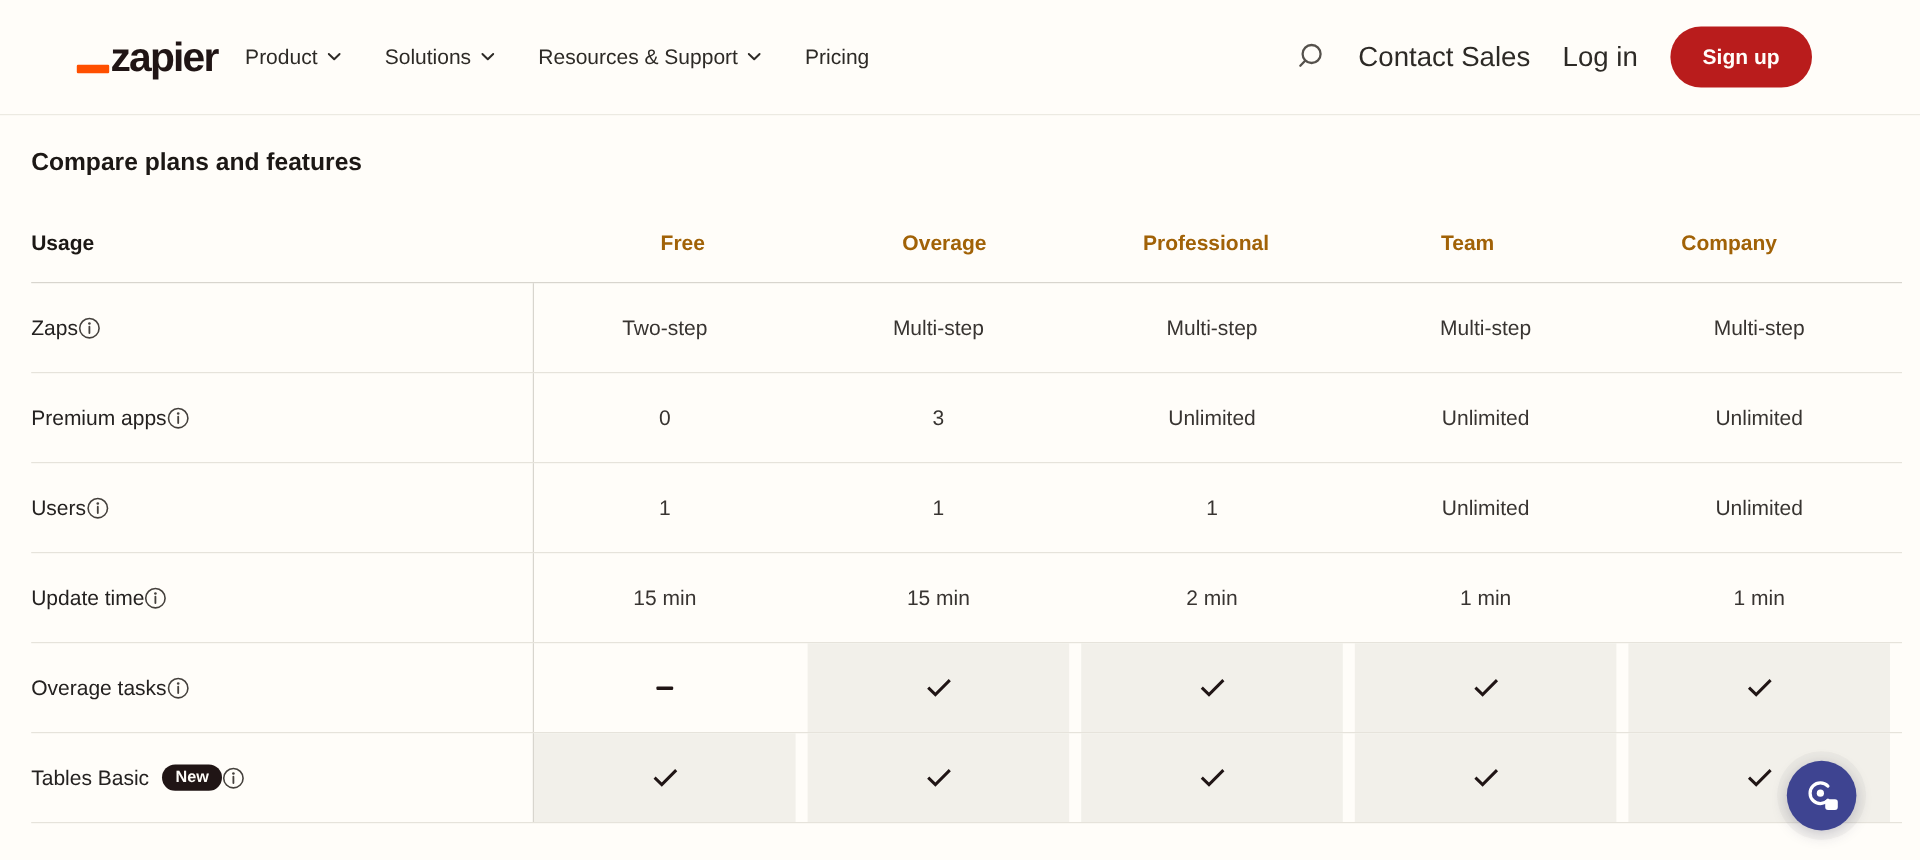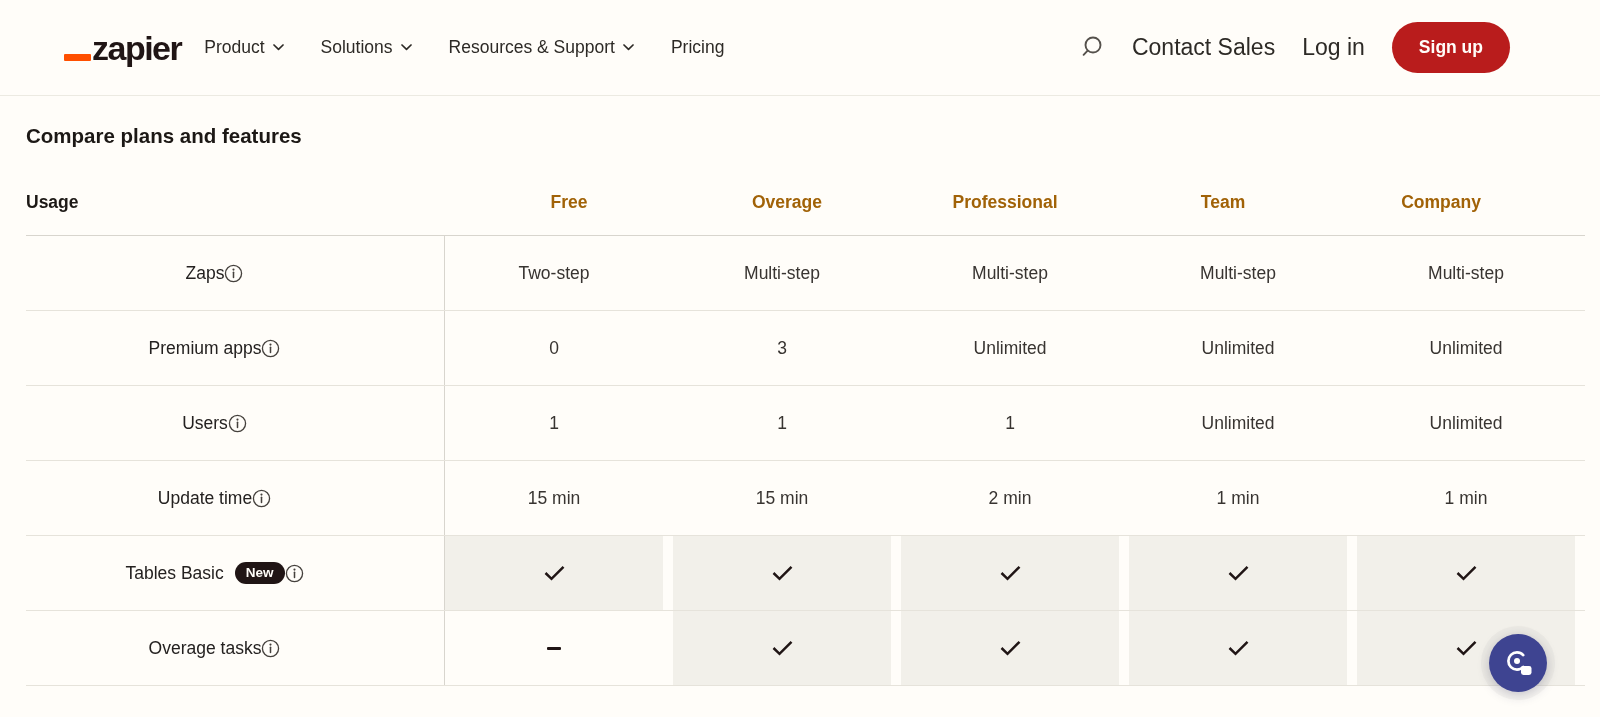--- a/index.html
+++ b/index.html
@@ -53,21 +53,21 @@
   .thead { display:flex; align-items:center; height:66px; border-bottom:1px solid #d8d5ce; }
   .usage-cell { width:434px; font-size:17.5px; font-weight:700; color:#1c1815; }
   .plan-col-header {
     width:218px; text-align:center; font-size:17.5px; font-weight:700; color:#a16207;
   }
   .head-filler { width:35px; }
 
   .trow { display:flex; align-items:stretch; height:75px; border-bottom:1px solid #e6e3db; }
   .label-cell {
     width:434px; border-right:1px solid #d8d5ce;
-    display:flex; align-items:center; justify-content:center;
+    display:flex; align-items:center; justify-content:flex-start;
     padding-right:41px;
   }
   .label-left { display:flex; align-items:center; }
   .row-label { font-size:17.5px; font-weight:500; color:#242120; }
   .new-badge {
     background:#201515; color:#fffdf9;
     font-size:13.5px; font-weight:700;
     padding:4px 11px 5px; border-radius:13px; margin-left:11px; line-height:1;
   }
   .info-btn { display:flex; align-items:center; cursor:pointer; background:none; border:none; padding:0; }
@@ -237,77 +237,77 @@
             <div class="value-cell">2 min</div>
             <div class="value-cell">1 min</div>
             <div class="value-cell">1 min</div>
             <div class="row-filler"></div>
           </div>
   </div>
 
   <div class="trow">
     <div class="label-cell">
       <span class="label-left">
+        <span class="row-label">Overage tasks</span>
+      </span>
+      <button class="info-btn">
+        <svg width="19" height="19" viewBox="0 0 20 20">
+          <circle cx="10" cy="10" r="8.5" fill="none" stroke="#45413d" stroke-width="1.4"></circle>
+          <circle cx="10" cy="5.9" r="1.15" fill="#45413d"></circle>
+          <line x1="10" y1="8.7" x2="10" y2="14.2" stroke="#45413d" stroke-width="1.6" stroke-linecap="round"></line>
+        </svg>
+      </button>
+    </div>
+    <div class="value-area">
+            <div class="value-cell">
+              <span class="dash-glyph"></span>
+            </div>
+            <div class="value-cell shaded">
+              <svg width="21" height="16" viewBox="0 0 21 16">
+                <polyline points="1.5,8 7.5,13.8 19.5,1.8" fill="none" stroke="#201515" stroke-width="2.5"></polyline>
+              </svg>
+            </div>
+            <div class="value-cell shaded">
+              <svg width="21" height="16" viewBox="0 0 21 16">
+                <polyline points="1.5,8 7.5,13.8 19.5,1.8" fill="none" stroke="#201515" stroke-width="2.5"></polyline>
+              </svg>
+            </div>
+            <div class="value-cell shaded">
+              <svg width="21" height="16" viewBox="0 0 21 16">
+                <polyline points="1.5,8 7.5,13.8 19.5,1.8" fill="none" stroke="#201515" stroke-width="2.5"></polyline>
+              </svg>
+            </div>
+            <div class="value-cell shaded">
+              <svg width="21" height="16" viewBox="0 0 21 16">
+                <polyline points="1.5,8 7.5,13.8 19.5,1.8" fill="none" stroke="#201515" stroke-width="2.5"></polyline>
+              </svg>
+            </div>
+            <div class="row-filler shaded"></div>
+          </div>
+  </div>
+
+  <div class="trow">
+    <div class="label-cell">
+      <span class="label-left">
         <span class="row-label">Tables Basic</span>
       <span class="new-badge">New</span>
             </span>
       <button class="info-btn">
         <svg width="19" height="19" viewBox="0 0 20 20">
           <circle cx="10" cy="10" r="8.5" fill="none" stroke="#45413d" stroke-width="1.4"></circle>
           <circle cx="10" cy="5.9" r="1.15" fill="#45413d"></circle>
           <line x1="10" y1="8.7" x2="10" y2="14.2" stroke="#45413d" stroke-width="1.6" stroke-linecap="round"></line>
         </svg>
       </button>
     </div>
     <div class="value-area">
             <div class="value-cell shaded">
               <svg width="21" height="16" viewBox="0 0 21 16">
                 <polyline points="1.5,8 7.5,13.8 19.5,1.8" fill="none" stroke="#201515" stroke-width="2.5"></polyline>
               </svg>
-            </div>
-            <div class="value-cell shaded">
-              <svg width="21" height="16" viewBox="0 0 21 16">
-                <polyline points="1.5,8 7.5,13.8 19.5,1.8" fill="none" stroke="#201515" stroke-width="2.5"></polyline>
-              </svg>
-            </div>
-            <div class="value-cell shaded">
-              <svg width="21" height="16" viewBox="0 0 21 16">
-                <polyline points="1.5,8 7.5,13.8 19.5,1.8" fill="none" stroke="#201515" stroke-width="2.5"></polyline>
-              </svg>
-            </div>
-            <div class="value-cell shaded">
-              <svg width="21" height="16" viewBox="0 0 21 16">
-                <polyline points="1.5,8 7.5,13.8 19.5,1.8" fill="none" stroke="#201515" stroke-width="2.5"></polyline>
-              </svg>
-            </div>
-            <div class="value-cell shaded">
-              <svg width="21" height="16" viewBox="0 0 21 16">
-                <polyline points="1.5,8 7.5,13.8 19.5,1.8" fill="none" stroke="#201515" stroke-width="2.5"></polyline>
-              </svg>
-            </div>
-            <div class="row-filler shaded"></div>
-          </div>
-  </div>
-
-  <div class="trow">
-    <div class="label-cell">
-      <span class="label-left">
-        <span class="row-label">Overage tasks</span>
-      </span>
-      <button class="info-btn">
-        <svg width="19" height="19" viewBox="0 0 20 20">
-          <circle cx="10" cy="10" r="8.5" fill="none" stroke="#45413d" stroke-width="1.4"></circle>
-          <circle cx="10" cy="5.9" r="1.15" fill="#45413d"></circle>
-          <line x1="10" y1="8.7" x2="10" y2="14.2" stroke="#45413d" stroke-width="1.6" stroke-linecap="round"></line>
-        </svg>
-      </button>
-    </div>
-    <div class="value-area">
-            <div class="value-cell">
-              <span class="dash-glyph"></span>
             </div>
             <div class="value-cell shaded">
               <svg width="21" height="16" viewBox="0 0 21 16">
                 <polyline points="1.5,8 7.5,13.8 19.5,1.8" fill="none" stroke="#201515" stroke-width="2.5"></polyline>
               </svg>
             </div>
             <div class="value-cell shaded">
               <svg width="21" height="16" viewBox="0 0 21 16">
                 <polyline points="1.5,8 7.5,13.8 19.5,1.8" fill="none" stroke="#201515" stroke-width="2.5"></polyline>
               </svg>

